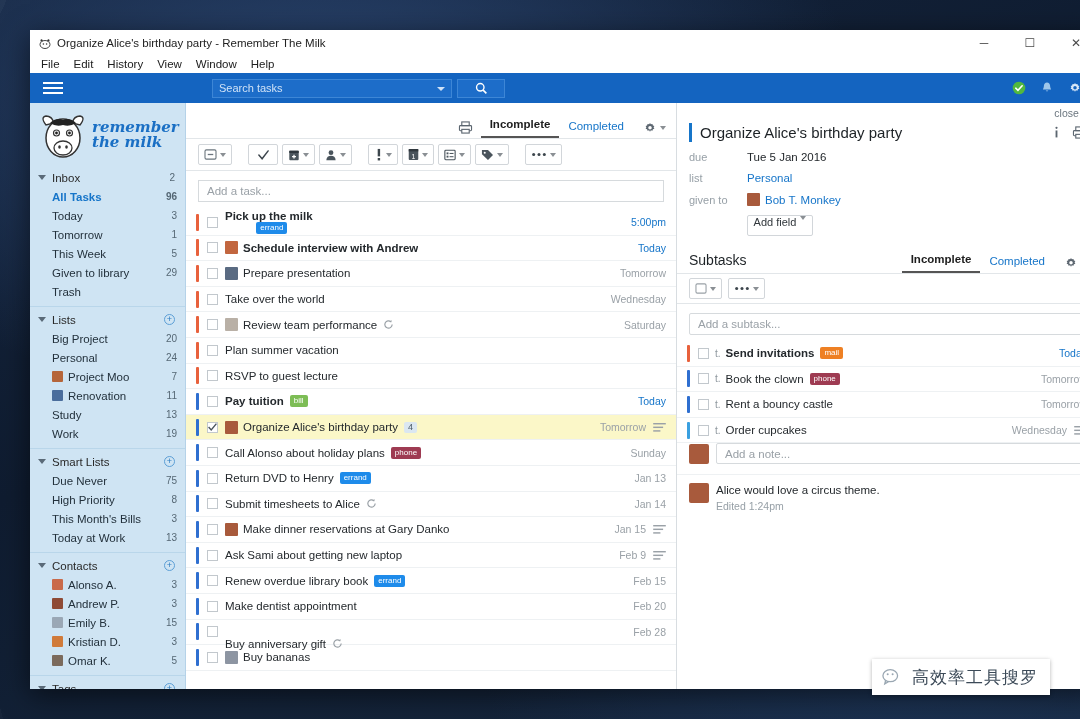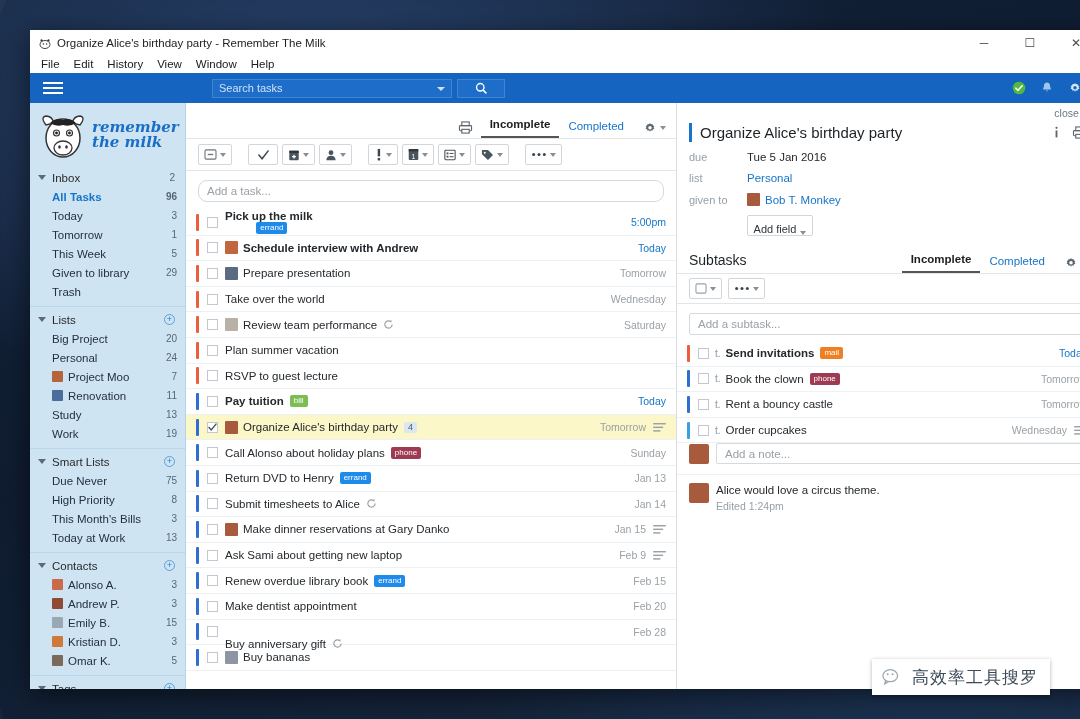--- a/index.html
+++ b/index.html
@@ -137,21 +137,21 @@
     display:flex;align-items:center;justify-content:center;gap:3px;
     padding:0 5px; border-radius:2px;
   }
   .tb .dn{ border-left:3px solid transparent;border-right:3px solid transparent;
     border-top:4px solid #8a8f94; }
   .tbgap{ width:8px; }
 
   .addtask{
     margin:9px 12px 8px 12px; height:22px; border:1px solid #d6dadd;
     display:flex;align-items:center;padding:0 8px; font-size:11.5px;color:#9aa1a7;
-    border-radius:9px;
+    border-radius:0;
   }
   .tasklist{ flex:1 1 auto; overflow:hidden; }
   .trow{
     height:25.6px; display:flex; align-items:center; border-bottom:1px solid #eef1f3;
     position:relative; padding-left:10px; padding-right:10px;
   }
   .trow .bar{ width:3px; height:17px; flex:0 0 auto; margin-right:8px; border-radius:1px;}
   .trow .cb{
     width:11px;height:11px;border:1px solid #c2c8cd;background:#fff;flex:0 0 auto;
     margin-right:7px; position:relative;
@@ -186,21 +186,21 @@
     line-height:19px; flex:1 1 auto;
   }
   .d-title-icons{ display:flex;align-items:center;gap:10px;padding-top:3px;color:#5c6670;font-size:11px;}
   .field{ display:flex; align-items:center; margin-top:9px; padding-left:12px; }
   .field .lbl{ width:58px; flex:0 0 58px; font-size:11px; color:#97a0a7; }
   .field .val{ font-size:11.5px; color:#24292d; display:flex; align-items:center; }
   .field .val.link{ color:#1675c9; }
   .field .val .av{ width:13px;height:13px;margin-right:5px;border-radius:1px;}
   .addfield{
     margin:9px 0 0 70px; height:21px; width:66px; border:1px solid #d2d6da; background:#fff;
-    display:flex;align-items:flex-end;justify-content:center;gap:4px;font-size:11px;color:#30363b;
+    display:flex;align-items:flex-start;justify-content:center;gap:4px;font-size:11px;color:#30363b;
     border-radius:2px;
   }
   .sechead{
     display:flex; align-items:flex-end; margin-top:14px; padding:0 12px 0 12px;
     border-bottom:1px solid #e2e6e9; padding-bottom:0;
   }
   .sechead h3{ margin:0; font-size:14px; font-weight:normal; color:#1d2226; flex:1 1 auto; padding-bottom:5px;}
   .sub-toolbar{ height:30px; display:flex;align-items:center;gap:6px;padding:0 12px;
     border-bottom:1px solid #e2e6e9; }
   .addsub{

